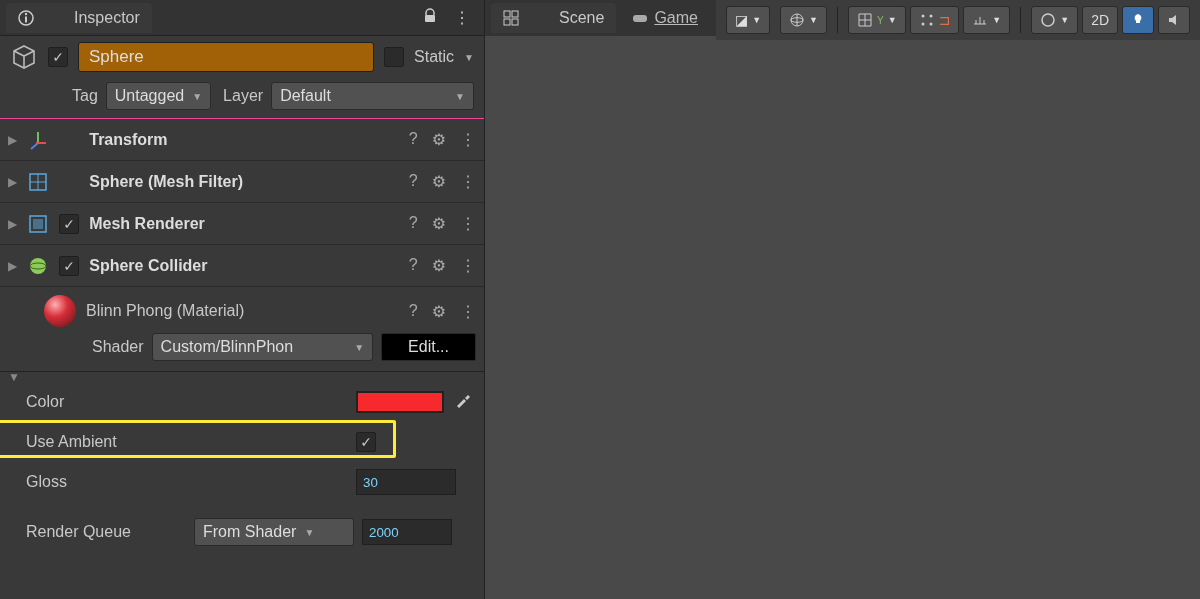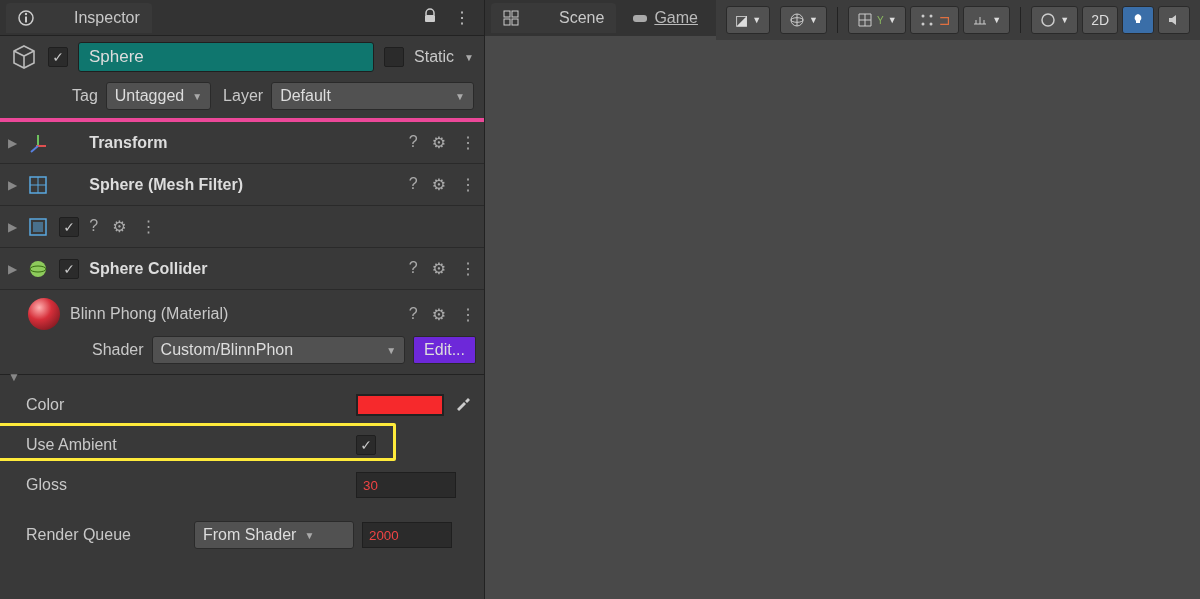--- a/index.html
+++ b/index.html
@@ -10,44 +10,44 @@
   .inspector { width: 490px; background: #393939; display: flex; flex-direction: column; border-right: 1px solid #222; }
   .panel-tabs { display: flex; align-items: center; height: 36px; background: #333; border-bottom: 1px solid #222; padding: 0 6px; }
   .tab { display: flex; align-items: center; gap: 6px; background: #3c3c3c; padding: 6px 12px; border-radius: 4px 4px 0 0; }
   .tab.active { background: #393939; gap: 40px; }
   .tab-icon { width: 16px; height: 16px; display: inline-flex; align-items: center; justify-content: center; }
   .spacer { flex: 1; }
   .win-icon { padding: 4px 8px; cursor: pointer; font-size: 16px; }
 
   .obj-header { display: flex; align-items: center; gap: 10px; padding: 6px 10px; }
   .cube-icon { width: 28px; height: 28px; }
-  .obj-name-field { flex: 1; background: #0f766e; border: 1px solid #1f1f1f; color: #ddd; padding: 4px 10px; border-radius: 3px; height: 30px; font-size: 17px; }
+  .obj-name-field { flex: 1; background: #a16207; border: 1px solid #1f1f1f; color: #ddd; padding: 4px 10px; border-radius: 3px; height: 30px; font-size: 17px; }
   .chk { width: 20px; height: 20px; background: #2b2b2b; border: 1px solid #1f1f1f; display: inline-flex; align-items: center; justify-content: center; border-radius: 2px; cursor: pointer; font-size: 14px; }
-  .tag-row { display: flex; align-items: center; gap: 8px; padding: 4px 10px 8px 72px; border-bottom: 4px solid #ec4899; font-size: 16px; }
+  .tag-row { display: flex; align-items: center; gap: 8px; padding: 4px 10px 8px 72px; border-bottom: 1px solid #ec4899; font-size: 16px; }
   .dd { background: #515151; border: 1px solid #2a2a2a; color: #ddd; padding: 3px 8px; border-radius: 3px; display: inline-flex; align-items: center; gap: 8px; cursor: pointer; min-width: 0; height: 28px; }
   .dd .caret { font-size: 10px; color: #aaa; }
 
   .comp-row { display: flex; align-items: center; gap: 10px; padding: 6px 8px; border-bottom: 1px solid #2a2a2a; height: 42px; }
   .comp-row .tw { color: #888; font-size: 12px; cursor: pointer; }
   .comp-row .title { flex: 1; font-weight: bold; color: #ddd; }
   .comp-icons { display: flex; gap: 14px; color: #aaa; font-size: 16px; }
   .comp-icons span { cursor: pointer; }
   .comp-sprite { width: 22px; height: 22px; display: inline-flex; align-items: center; justify-content: center; }
 
-  .mat-header { display: flex; align-items: center; gap: 10px; padding: 8px 8px 0 4px; }
+  .mat-header { display: flex; align-items: center; gap: 10px; padding: 8px 8px 0 20px; }
   .mat-ball { width: 32px; height: 32px; border-radius: 50%; background: radial-gradient(circle at 35% 30%, #ffb0b0, #d62f3a 40%, #601017 100%); }
   .mat-shader-row { display: flex; align-items: center; gap: 8px; padding: 6px 8px 10px 50px; border-bottom: 1px solid #222; }
-  .btn { background: #6d28d9; border: 1px solid #2a2a2a; color: #ddd; padding: 3px 10px; border-radius: 2px; cursor: pointer; height: 28px; display:inline-flex; align-items:center;}
+  .btn { background: #000000; border: 1px solid #2a2a2a; color: #ddd; padding: 3px 26px; border-radius: 2px; cursor: pointer; height: 28px; display:inline-flex; align-items:center;}
 
   .mat-body { padding: 14px 12px 6px 26px; display: flex; flex-direction: column; gap: 8px; position: relative; }
   .prop-row { display: flex; align-items: center; height: 32px; }
   .prop-label { width: 330px; }
   .swatch { width: 88px; height: 22px; background: #f6292c; border: 2px solid #222; cursor: pointer; }
   .eyedrop { margin-left: 10px; cursor: pointer; }
-  .num-field { width: 100px; background: #2b2b2b; border: 1px solid #1f1f1f; color: #ef4444; padding: 2px 6px; height: 26px; }
+  .num-field { width: 100px; background: #2b2b2b; border: 1px solid #1f1f1f; color: #7dd3fc; padding: 2px 6px; height: 26px; }
   .highlight { position: absolute; border: 3px solid #ffeb3b; border-radius: 2px; pointer-events: none; }
 
   .rq-row { display: flex; align-items: center; gap: 8px; padding: 6px 12px 4px 26px; }
   .rq-label { width: 160px; }
 
   
   .scene { flex: 1; background: #494949; display: flex; position:relative; }
   .scene-tabs { display: flex; align-items: center; height: 36px; background: #333; padding: 0 6px; gap: 4px; }
   .scene-toolbar { display: flex; align-items: center; height: 40px; background: #3c3c3c; padding: 0 10px; gap: 10px; overflow: hidden; }
   .tool-group { display: flex; gap: 4px; align-items:center; }
@@ -157,20 +157,21 @@
 
     <div class="comp-row">
       <span class="tw">▶</span>
       <span class="comp-sprite">
         <svg width="20" height="20" viewBox="0 0 20 20">
             <rect x="2" y="2" width="16" height="16" fill="none" stroke="#5aa8e0" stroke-width="1.5"></rect>
             <rect x="5" y="5" width="10" height="10" fill="#5aa8e0" opacity="0.5"></rect>
           </svg>
       </span>
       <span class="chk">✓</span>
+      <span class="title">Mesh Renderer</span>
       <div class="comp-icons">
           <span>?</span>
           <span>⚙</span>
           <span>⋮</span>
         </div>
     </div>
 
     <div class="comp-row">
       <span class="tw">▶</span>
       <span class="comp-sprite">

